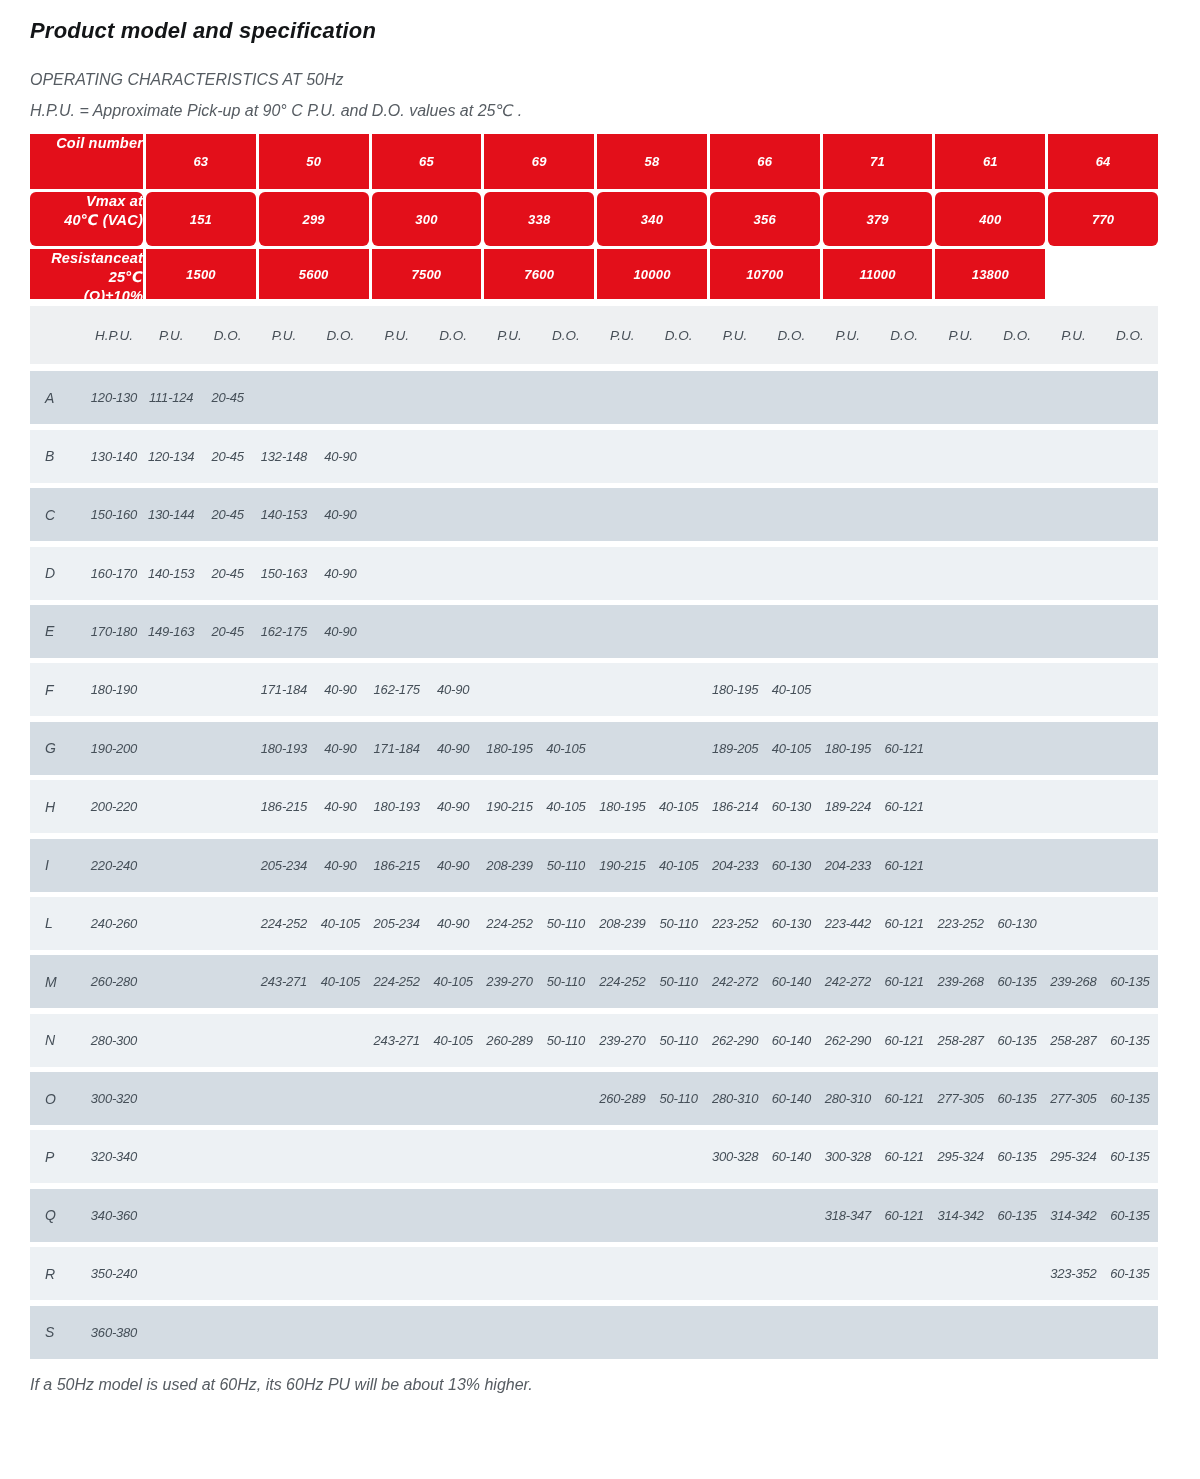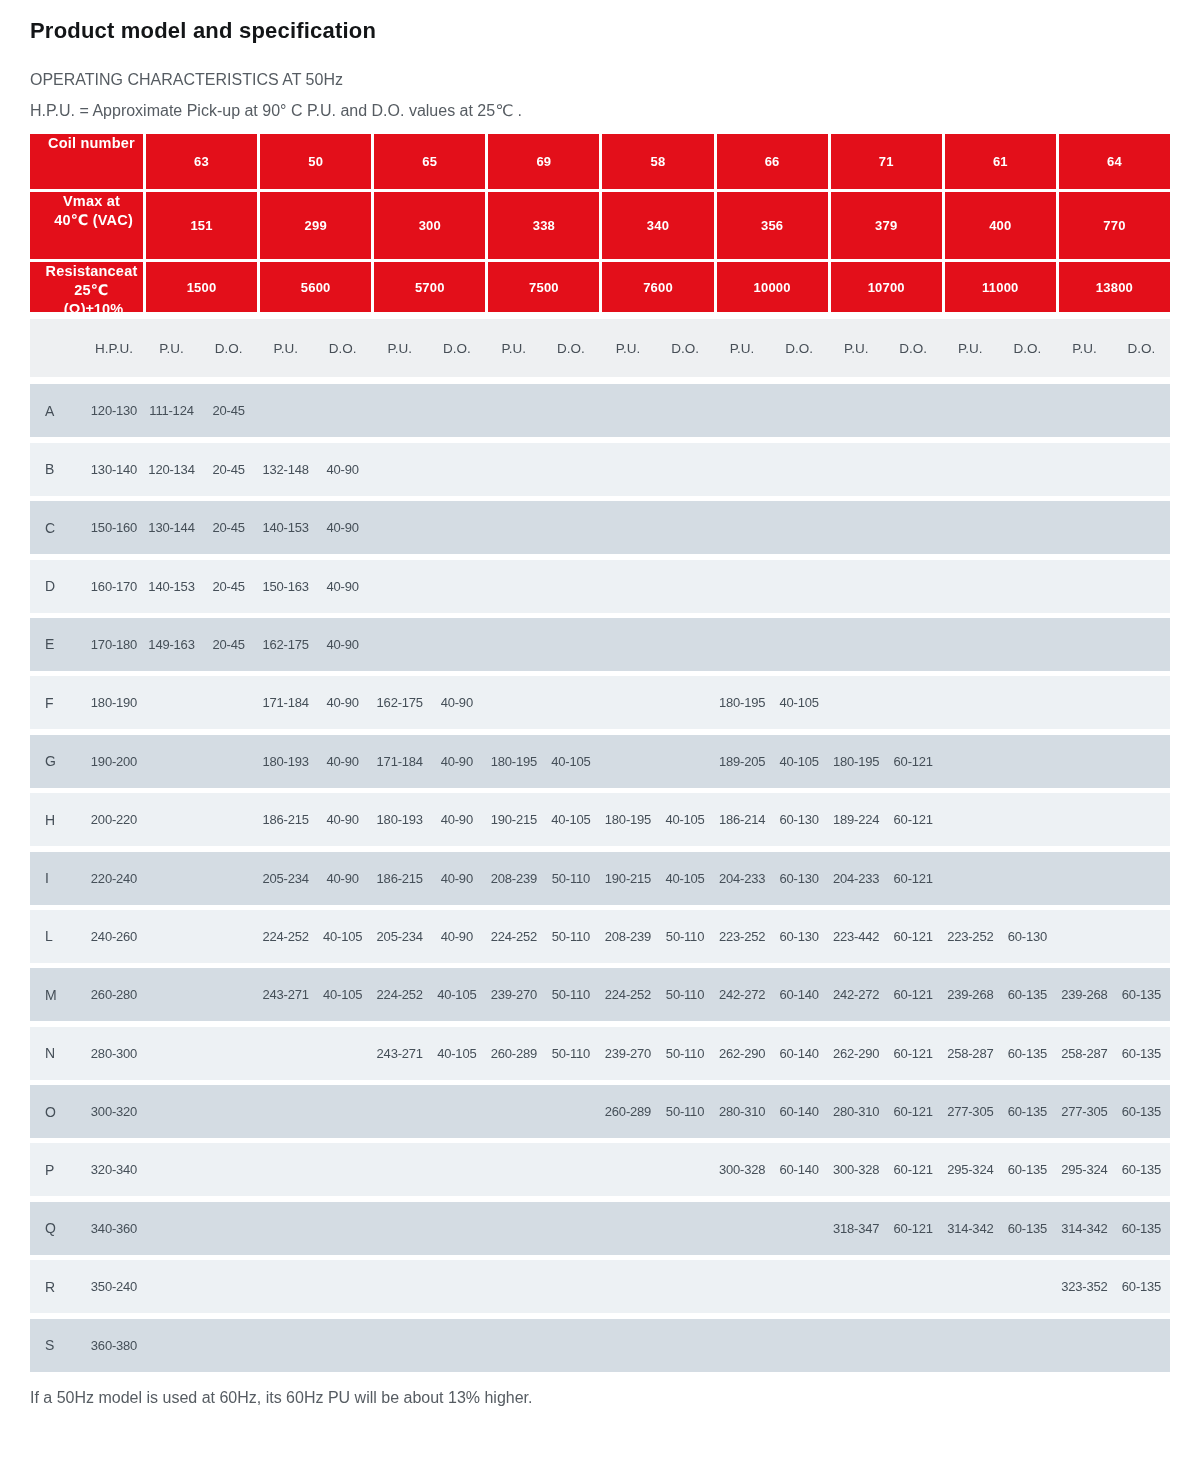--- a/index.html
+++ b/index.html
@@ -10,46 +10,46 @@
     --data-text:#454f58;
     --muted-text:#565c62;
     --title-text:#131517;
   }
   *{box-sizing:border-box;margin:0;padding:0;}
   html,body{background:#ffffff;}
   body{
     width:1200px;height:1479px;overflow:hidden;
     font-family:"Liberation Sans","DejaVu Sans",sans-serif;
   }
-  .container{padding:18px 30px 0 30px;}
+  .container{padding:18px 42px 0 30px;font-style:italic;}
   .page-title{
     font-size:22px;font-weight:700;color:var(--title-text);
     letter-spacing:.2px;margin-bottom:26px;
   }
   .subtitle{font-size:16px;color:var(--muted-text);line-height:1.2;margin-bottom:8px;}
   .subtitle.first{margin-bottom:12px;}
 
   
   .spec-table{margin-top:14px;}
   .spec-row{
     display:grid;grid-template-columns:113px repeat(9,1fr);
     column-gap:3px;margin-bottom:3px;
   }
   .spec-cell{
     background:var(--red);color:#ffffff;
     display:flex;align-items:center;justify-content:center;
     font-size:13px;font-weight:600;letter-spacing:.2px;
   }
   .spec-cell.label{
-    justify-content:flex-start;flex-direction:column;align-items:center;
+    justify-content:flex-start;flex-direction:column;align-items:flex-end;
     padding-left:10px;font-weight:700;font-size:14.5px;line-height:1.3;
   }
   .spec-cell.label div{white-space:pre;}
   .r1 .spec-cell{height:55px;}
-  .r2 .spec-cell{height:67px;}
+  .r2 .spec-cell{height:54px;border-radius:6px;}
   .r3 .spec-cell{height:50px;}
 
   
   .cols{
     display:grid;grid-template-columns:55px 58px repeat(18,1fr);
     align-items:center;
   }
   .sub-header{
     height:58px;background:var(--subheader-bg);
     margin-top:7px;margin-bottom:7px;
@@ -105,21 +105,20 @@
         <div class="spec-cell">770</div>
       </div>
       <div class="spec-row r3">
         <div class="spec-cell label">
           <div>Resistanceat</div>
           <div>25℃</div>
           <div> (Ω)±10%</div>
         </div>
         <div class="spec-cell">1500</div>
         <div class="spec-cell">5600</div>
-        <div class="spec-cell">5700</div>
         <div class="spec-cell">7500</div>
         <div class="spec-cell">7600</div>
         <div class="spec-cell">10000</div>
         <div class="spec-cell">10700</div>
         <div class="spec-cell">11000</div>
         <div class="spec-cell">13800</div>
       </div>
     </div>
 
   <div class="cols sub-header" id="sub-header">

